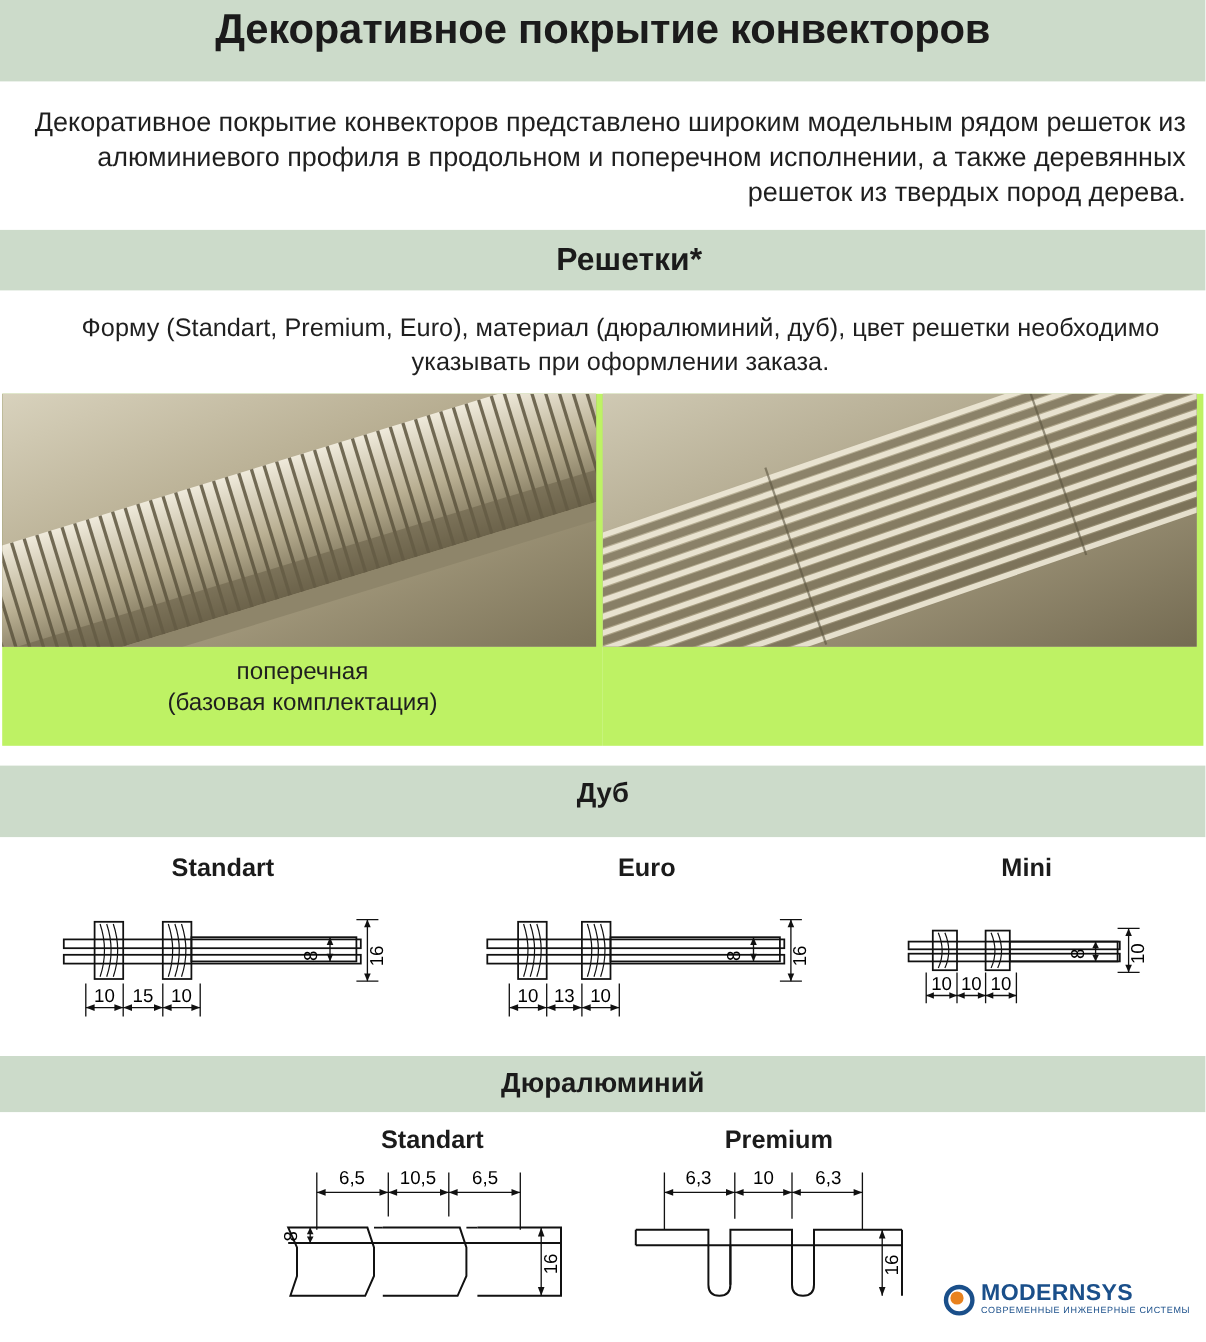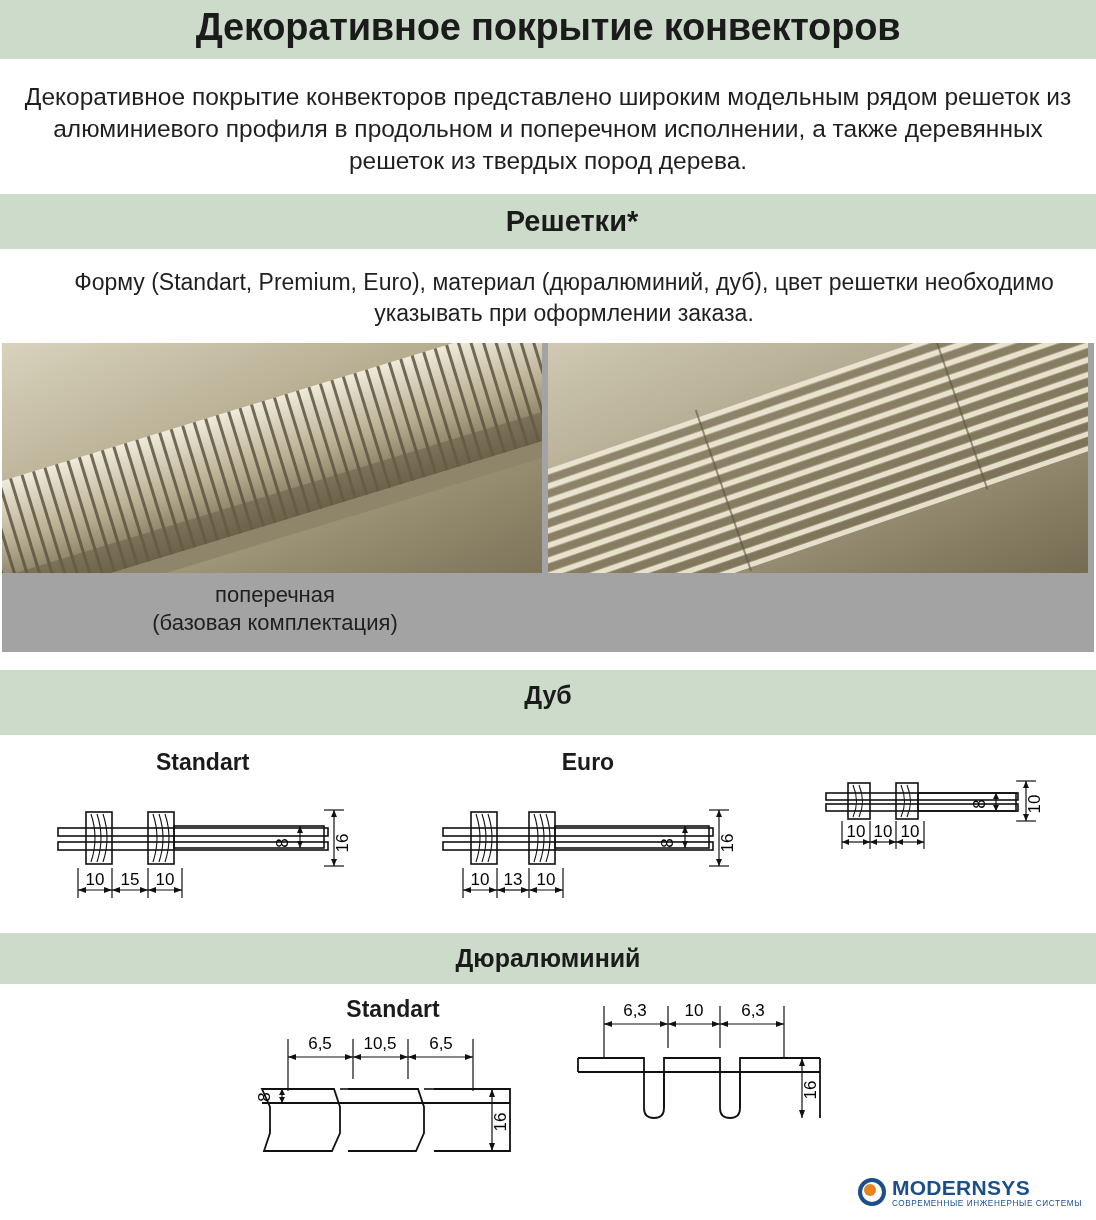--- a/index.html
+++ b/index.html
@@ -23,32 +23,32 @@
     box-sizing: border-box;
     text-align: center;
   }
   .band-title {
     font-weight: bold;
     color: #1b1b1b;
   }
 
   
   .header {
-    padding: 8px 0 11px 0;
+    padding: 8px 0 26px 0;
   }
   .header .band-title {
     font-size: 38px;
     letter-spacing: -0.2px;
     line-height: 1.05;
   }
 
   
   .intro {
     padding: 22px 18px 18px 18px;
-    text-align: center;
+    text-align: right;
     font-size: 24.5px;
     line-height: 1.30;
     color: #1f1f1f;
   }
 
   
   .grilles-band {
     padding: 11px 0 11px 0;
   }
   .grilles-band .band-title {
@@ -66,22 +66,22 @@
   }
 
   
   .photo-row {
     display: flex;
     justify-content: space-between;
     padding: 0 2px;
   }
   .photo-col {
     width: 640px;
-    background: #a3a3a3;
-    padding-bottom: 12px;
+    background: #bef264;
+    padding-bottom: 23px;
   }
   .photo {
     width: 540px;
     height: 230px;
     display: block;
     position: relative;
     overflow: hidden;
     background: #9d9379;
   }
   .photo svg { display: block; }
@@ -132,23 +132,23 @@
     font-size: 23px;
     font-weight: bold;
     margin-bottom: 6px;
     color: #1b1b1b;
   }
 
   
   .logo {
     position: absolute;
     right: 14px;
-    bottom: 12px;
+    bottom: 24px;
     display: flex;
-    align-items: center;
+    align-items: flex-end;
     gap: 6px;
   }
   .logo-mark {
     width: 28px; height: 28px;
     border-radius: 50%;
     border: 4px solid #1a4f8a;
     box-sizing: border-box;
     position: relative;
   }
   .logo-mark::after {
@@ -461,20 +461,21 @@
           <line x1="276" y1="24" x2="296" y2="24"></line>
           <line x1="276" y1="80" x2="296" y2="80"></line>
         </g>
         <text class="dim-text" x="240" y="57" text-anchor="middle" transform="rotate(-90 240 57)">8</text>
         <text class="dim-text" x="300" y="57" text-anchor="middle" transform="rotate(-90 300 57)">16</text>
       </svg>
     </div>
   </div>
 
   <div class="oak-item">
+    <div class="oak-name">Mini</div>
     <div>
       <svg width="230" height="125" viewBox="0 0 230 125" aria-hidden="true">
         <g fill="none" stroke="#111" stroke-width="1.6">
           <rect x="8" y="44" width="192" height="7"></rect>
           <rect x="8" y="55" width="192" height="7"></rect>
           <rect x="30" y="34" width="22" height="36"></rect>
           <rect x="78" y="34" width="22" height="36"></rect>
           <rect x="100" y="44" width="98" height="18"></rect>
         </g>
         <g fill="none" stroke="#111" stroke-width="1.1">
@@ -570,20 +571,21 @@
           <line x1="244" y1="60" x2="244" y2="122"></line>
           <polygon points="244,60 241,68 247,68" fill="#111" stroke="none"></polygon>
           <polygon points="244,122 241,114 247,114" fill="#111" stroke="none"></polygon>
         </g>
         <text class="dim-text" x="258" y="93" text-anchor="middle" transform="rotate(-90 258 93)">16</text>
       </svg>
     </div>
   </div>
 
   <div class="dural-item">
+    <div class="dural-name">Premium</div>
     <div>
       <svg width="280" height="130" viewBox="0 0 280 130" aria-hidden="true">
         <g stroke="#111" stroke-width="1.2">
           <line x1="36" y1="10" x2="36" y2="62"></line>
           <line x1="100" y1="10" x2="100" y2="52"></line>
           <line x1="152" y1="10" x2="152" y2="52"></line>
           <line x1="216" y1="10" x2="216" y2="62"></line>
           <line x1="36" y1="28" x2="100" y2="28"></line>
           <line x1="100" y1="28" x2="152" y2="28"></line>
           <line x1="152" y1="28" x2="216" y2="28"></line>

